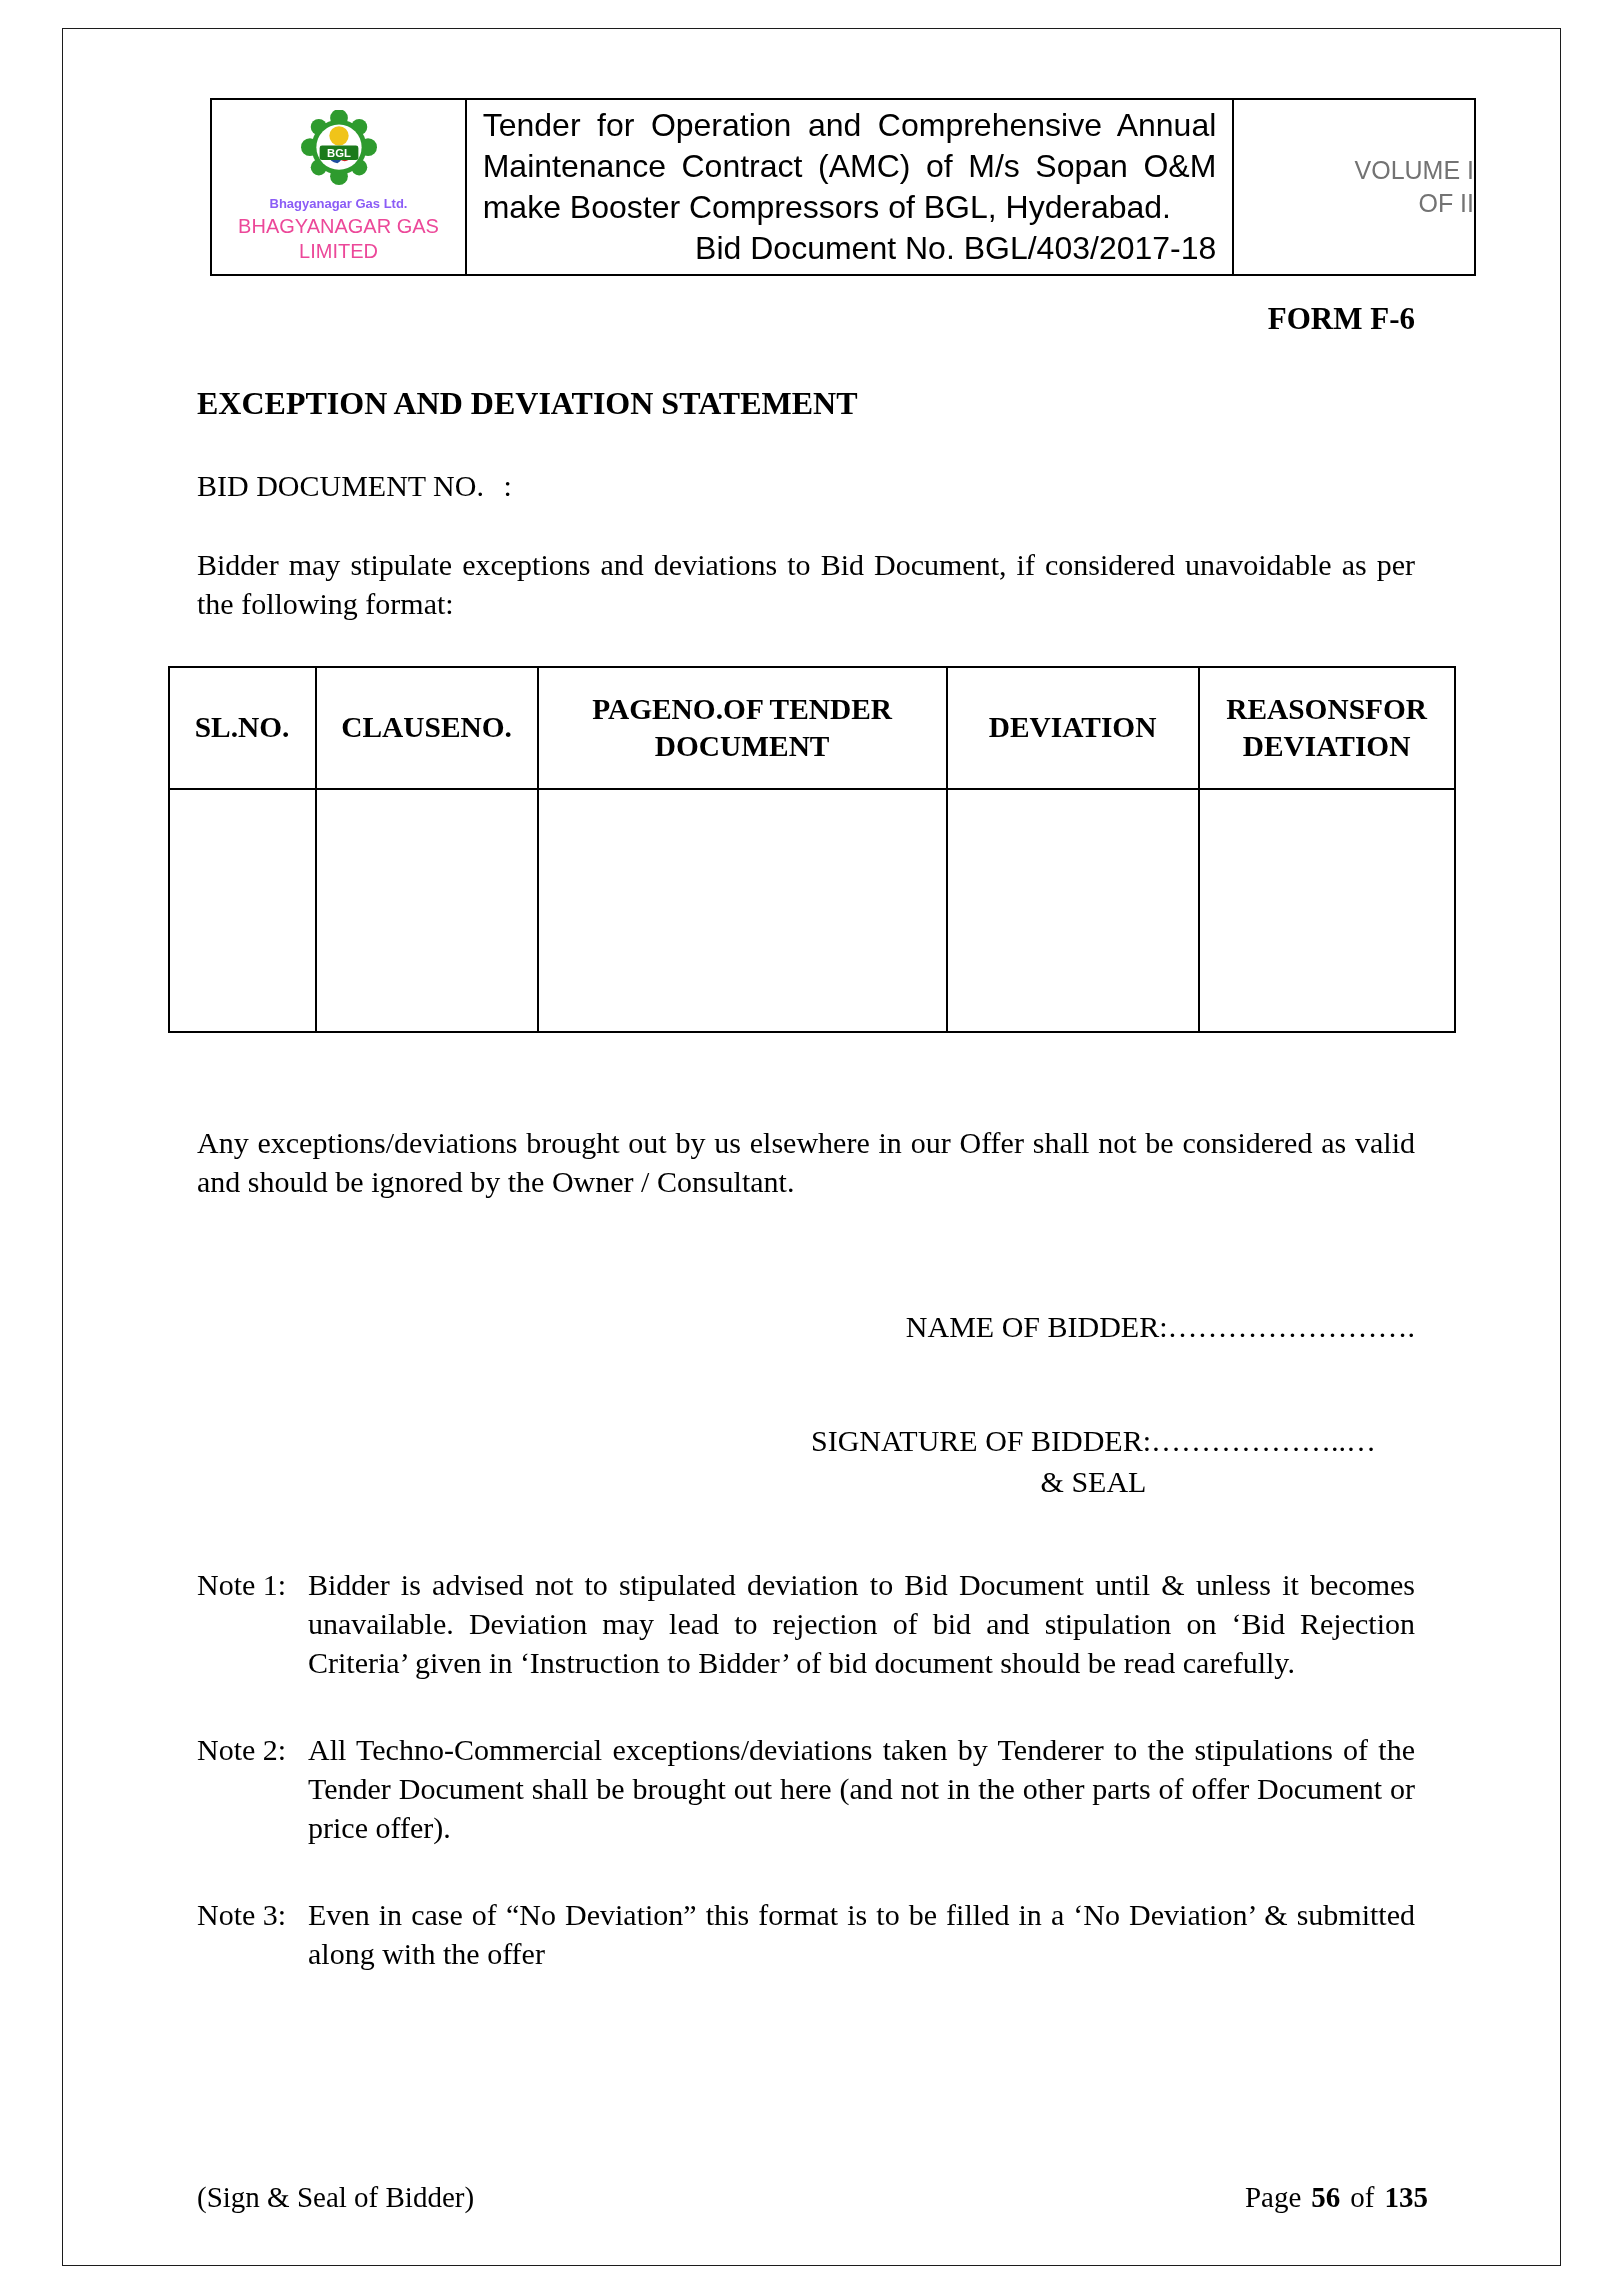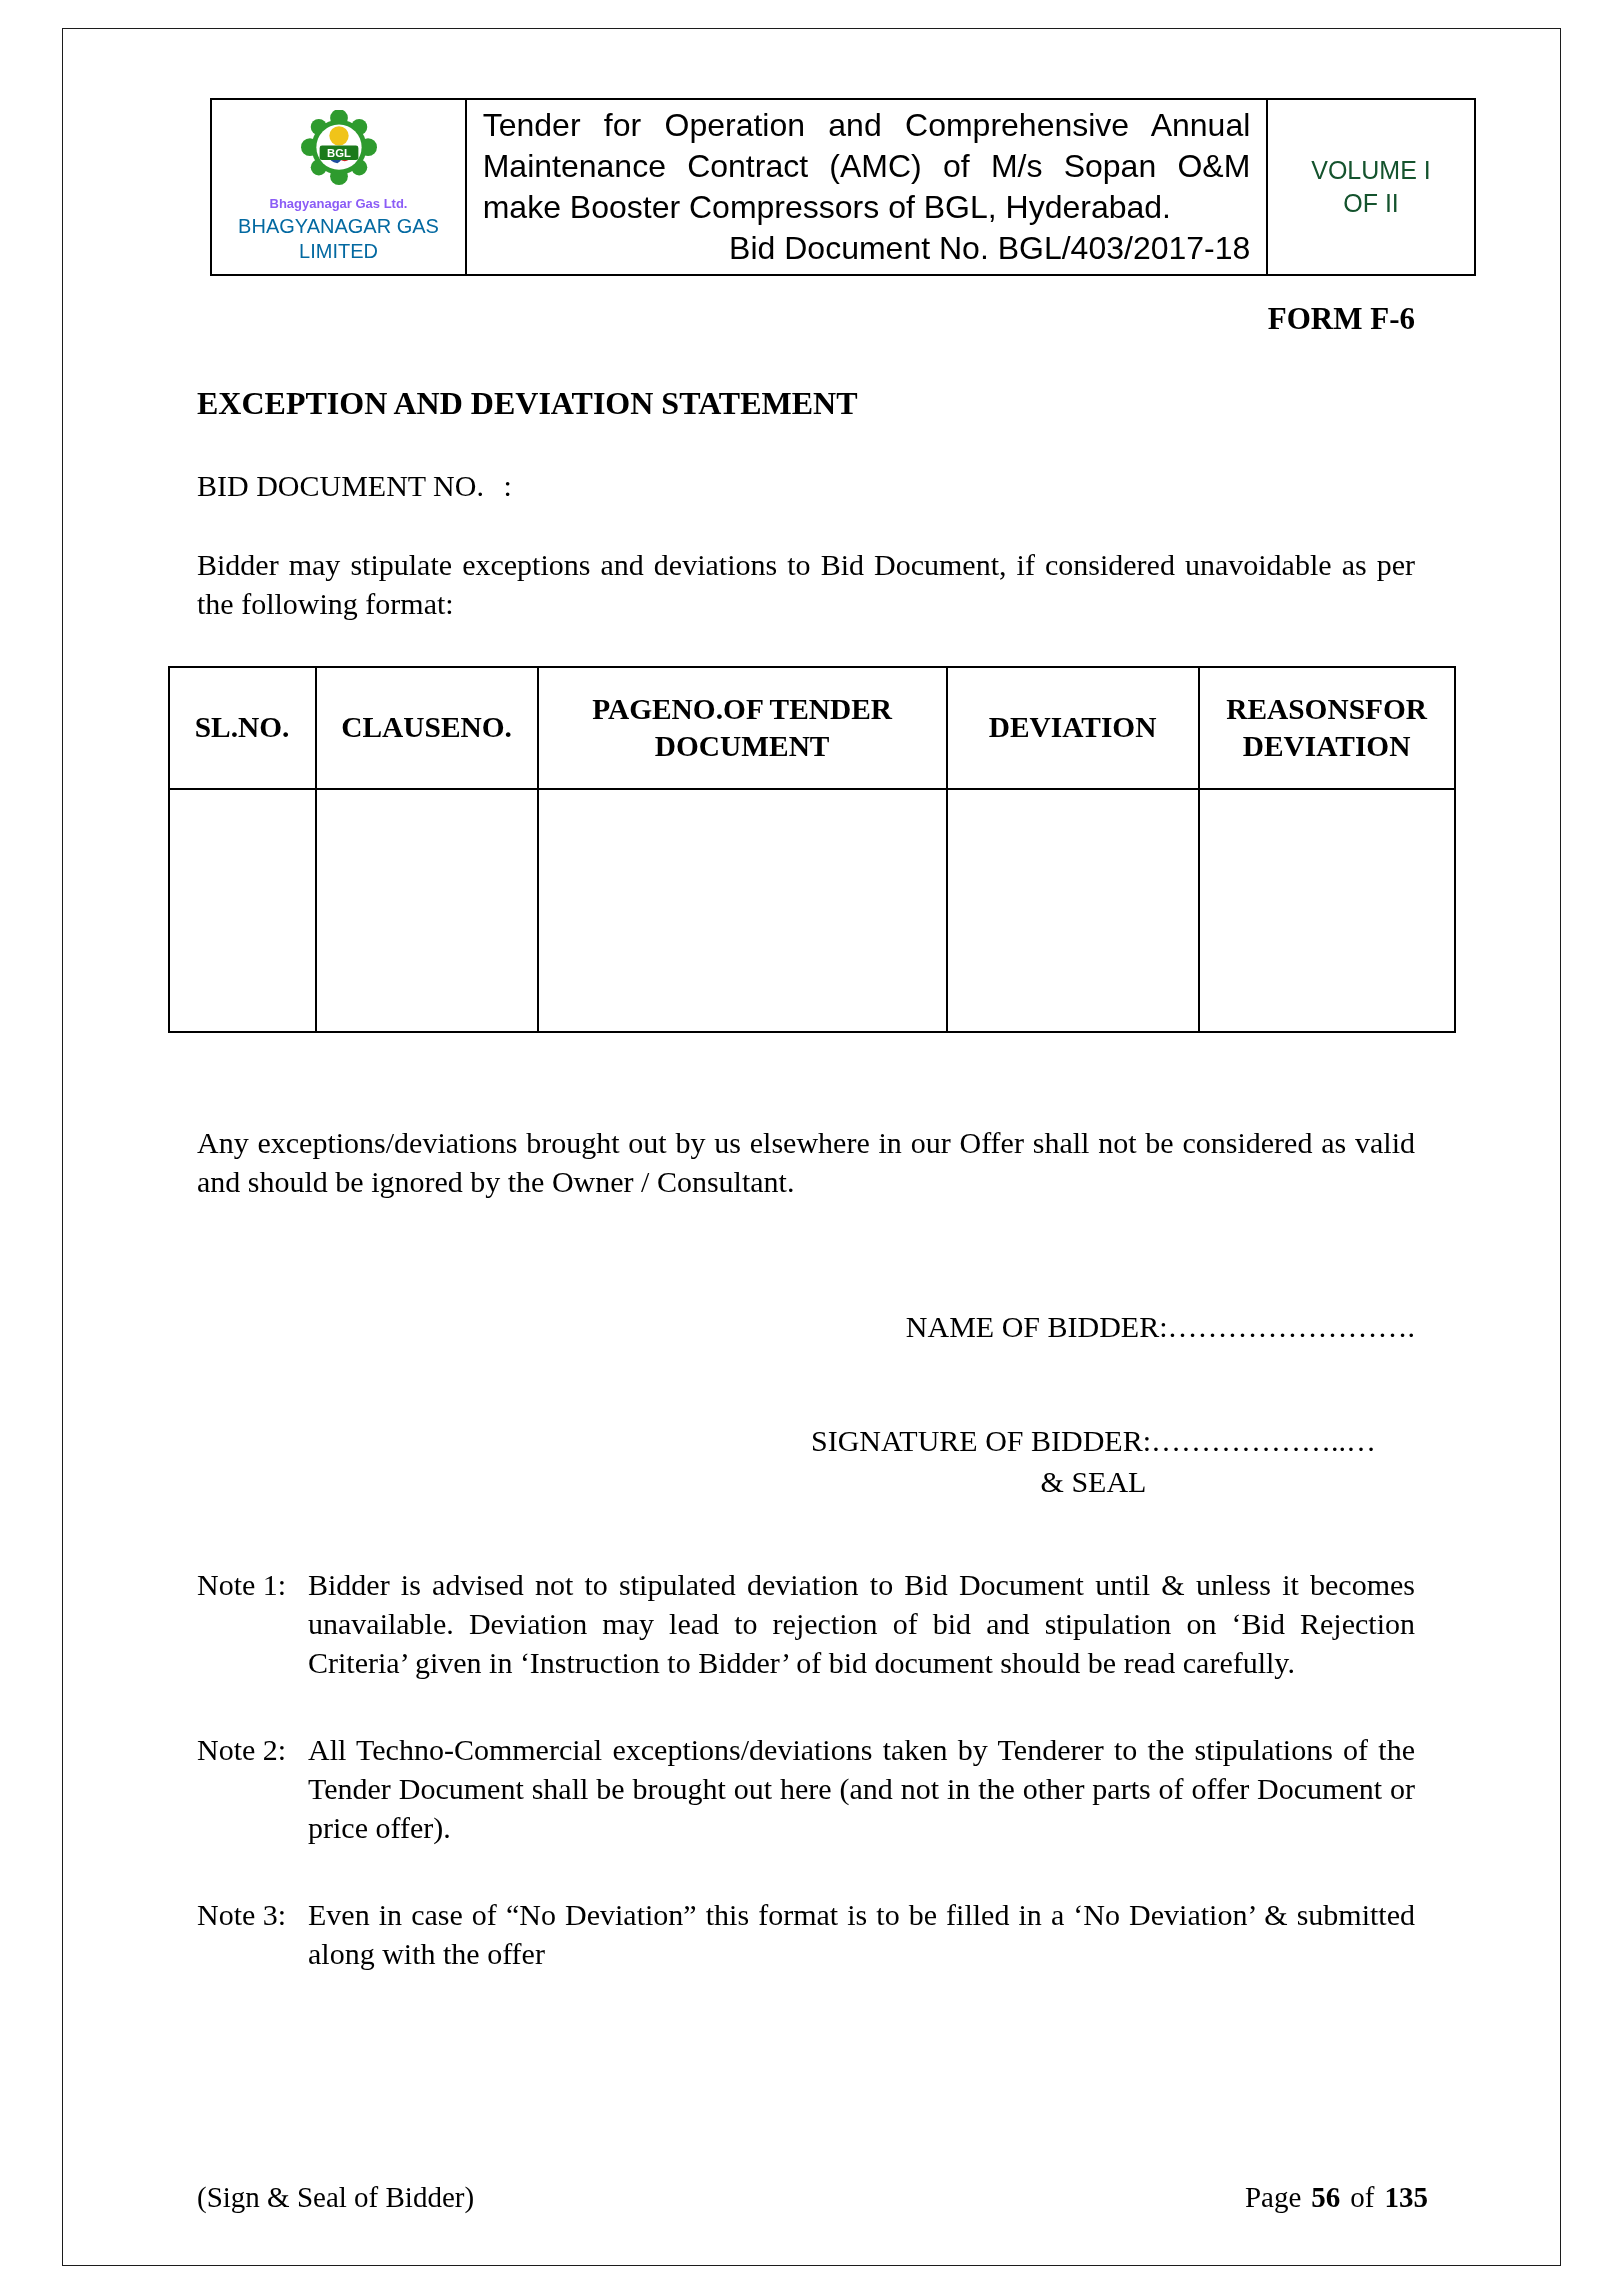--- a/index.html
+++ b/index.html
@@ -24,28 +24,28 @@
     margin-left:13px;
     width:1266px;
     border-collapse:collapse;
     table-layout:fixed;
     font-family:"Liberation Sans", sans-serif;
   }
   .header-table td { border:2px solid #000; vertical-align:middle; }
   .logo-cell { width:255px; text-align:center; padding:6.5px 5.2px 5.2px; }
   .logo-svg { display:block; margin:0 auto; }
   .logo-caption { font-size:13px; color:#8b5cf6; margin-top:1.3px; font-weight:bold; }
-  .org-name { font-size:20px; line-height:25px; margin-top:3.9px; color:#0369a1; }
+  .org-name { font-size:20px; line-height:25px; margin-top:3.9px; color:#ec4899; }
   .title-cell { padding:5.2px 15.7px; }
   .tender-title {
     font-size:32px; line-height:41px;
     text-align:justify;
   }
   .bid-doc { font-size:32px; line-height:41px; text-align:right; }
-  .volume-cell { width:208px; text-align:center; font-size:25px; line-height:33px; color:#14532d; }
+  .volume-cell { width:242px; text-align:right; font-size:25px; line-height:33px; color:#737373; }
 
   
   .form-number {
     margin-top:25px;
     text-align:right;
     font-weight:bold;
     font-size:31px;
   }
   .form-title {
     margin-top:48px;

